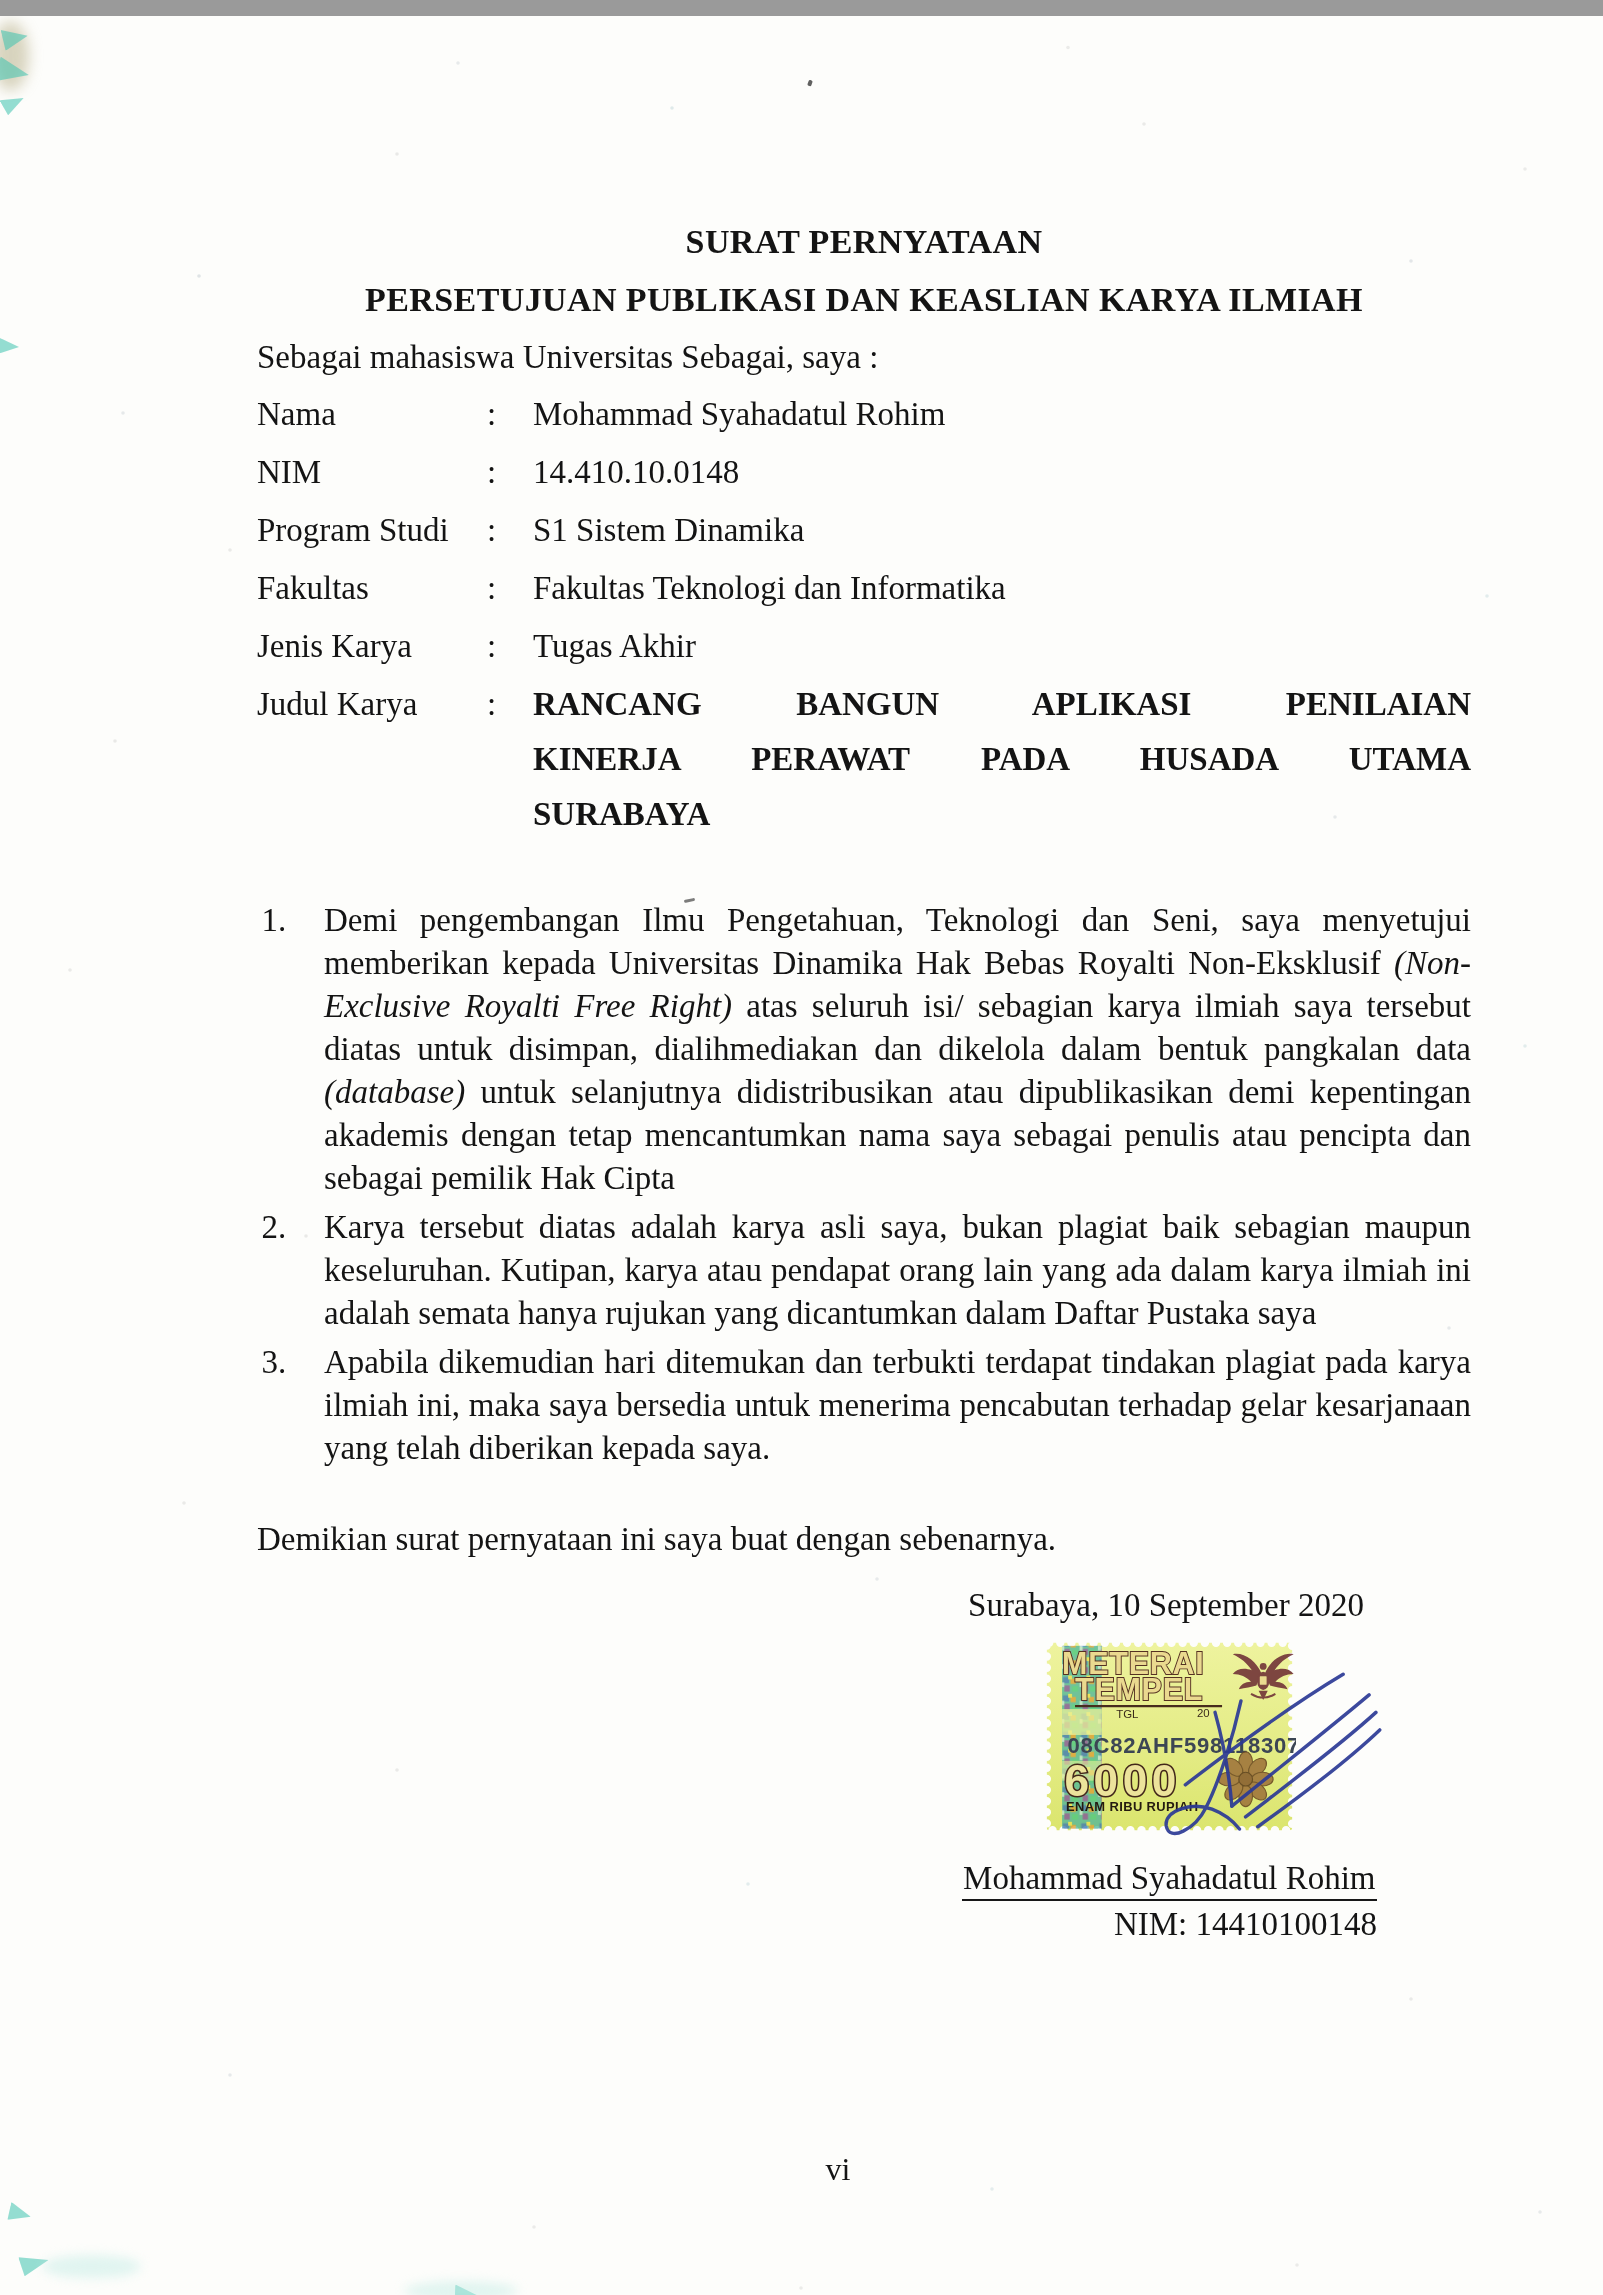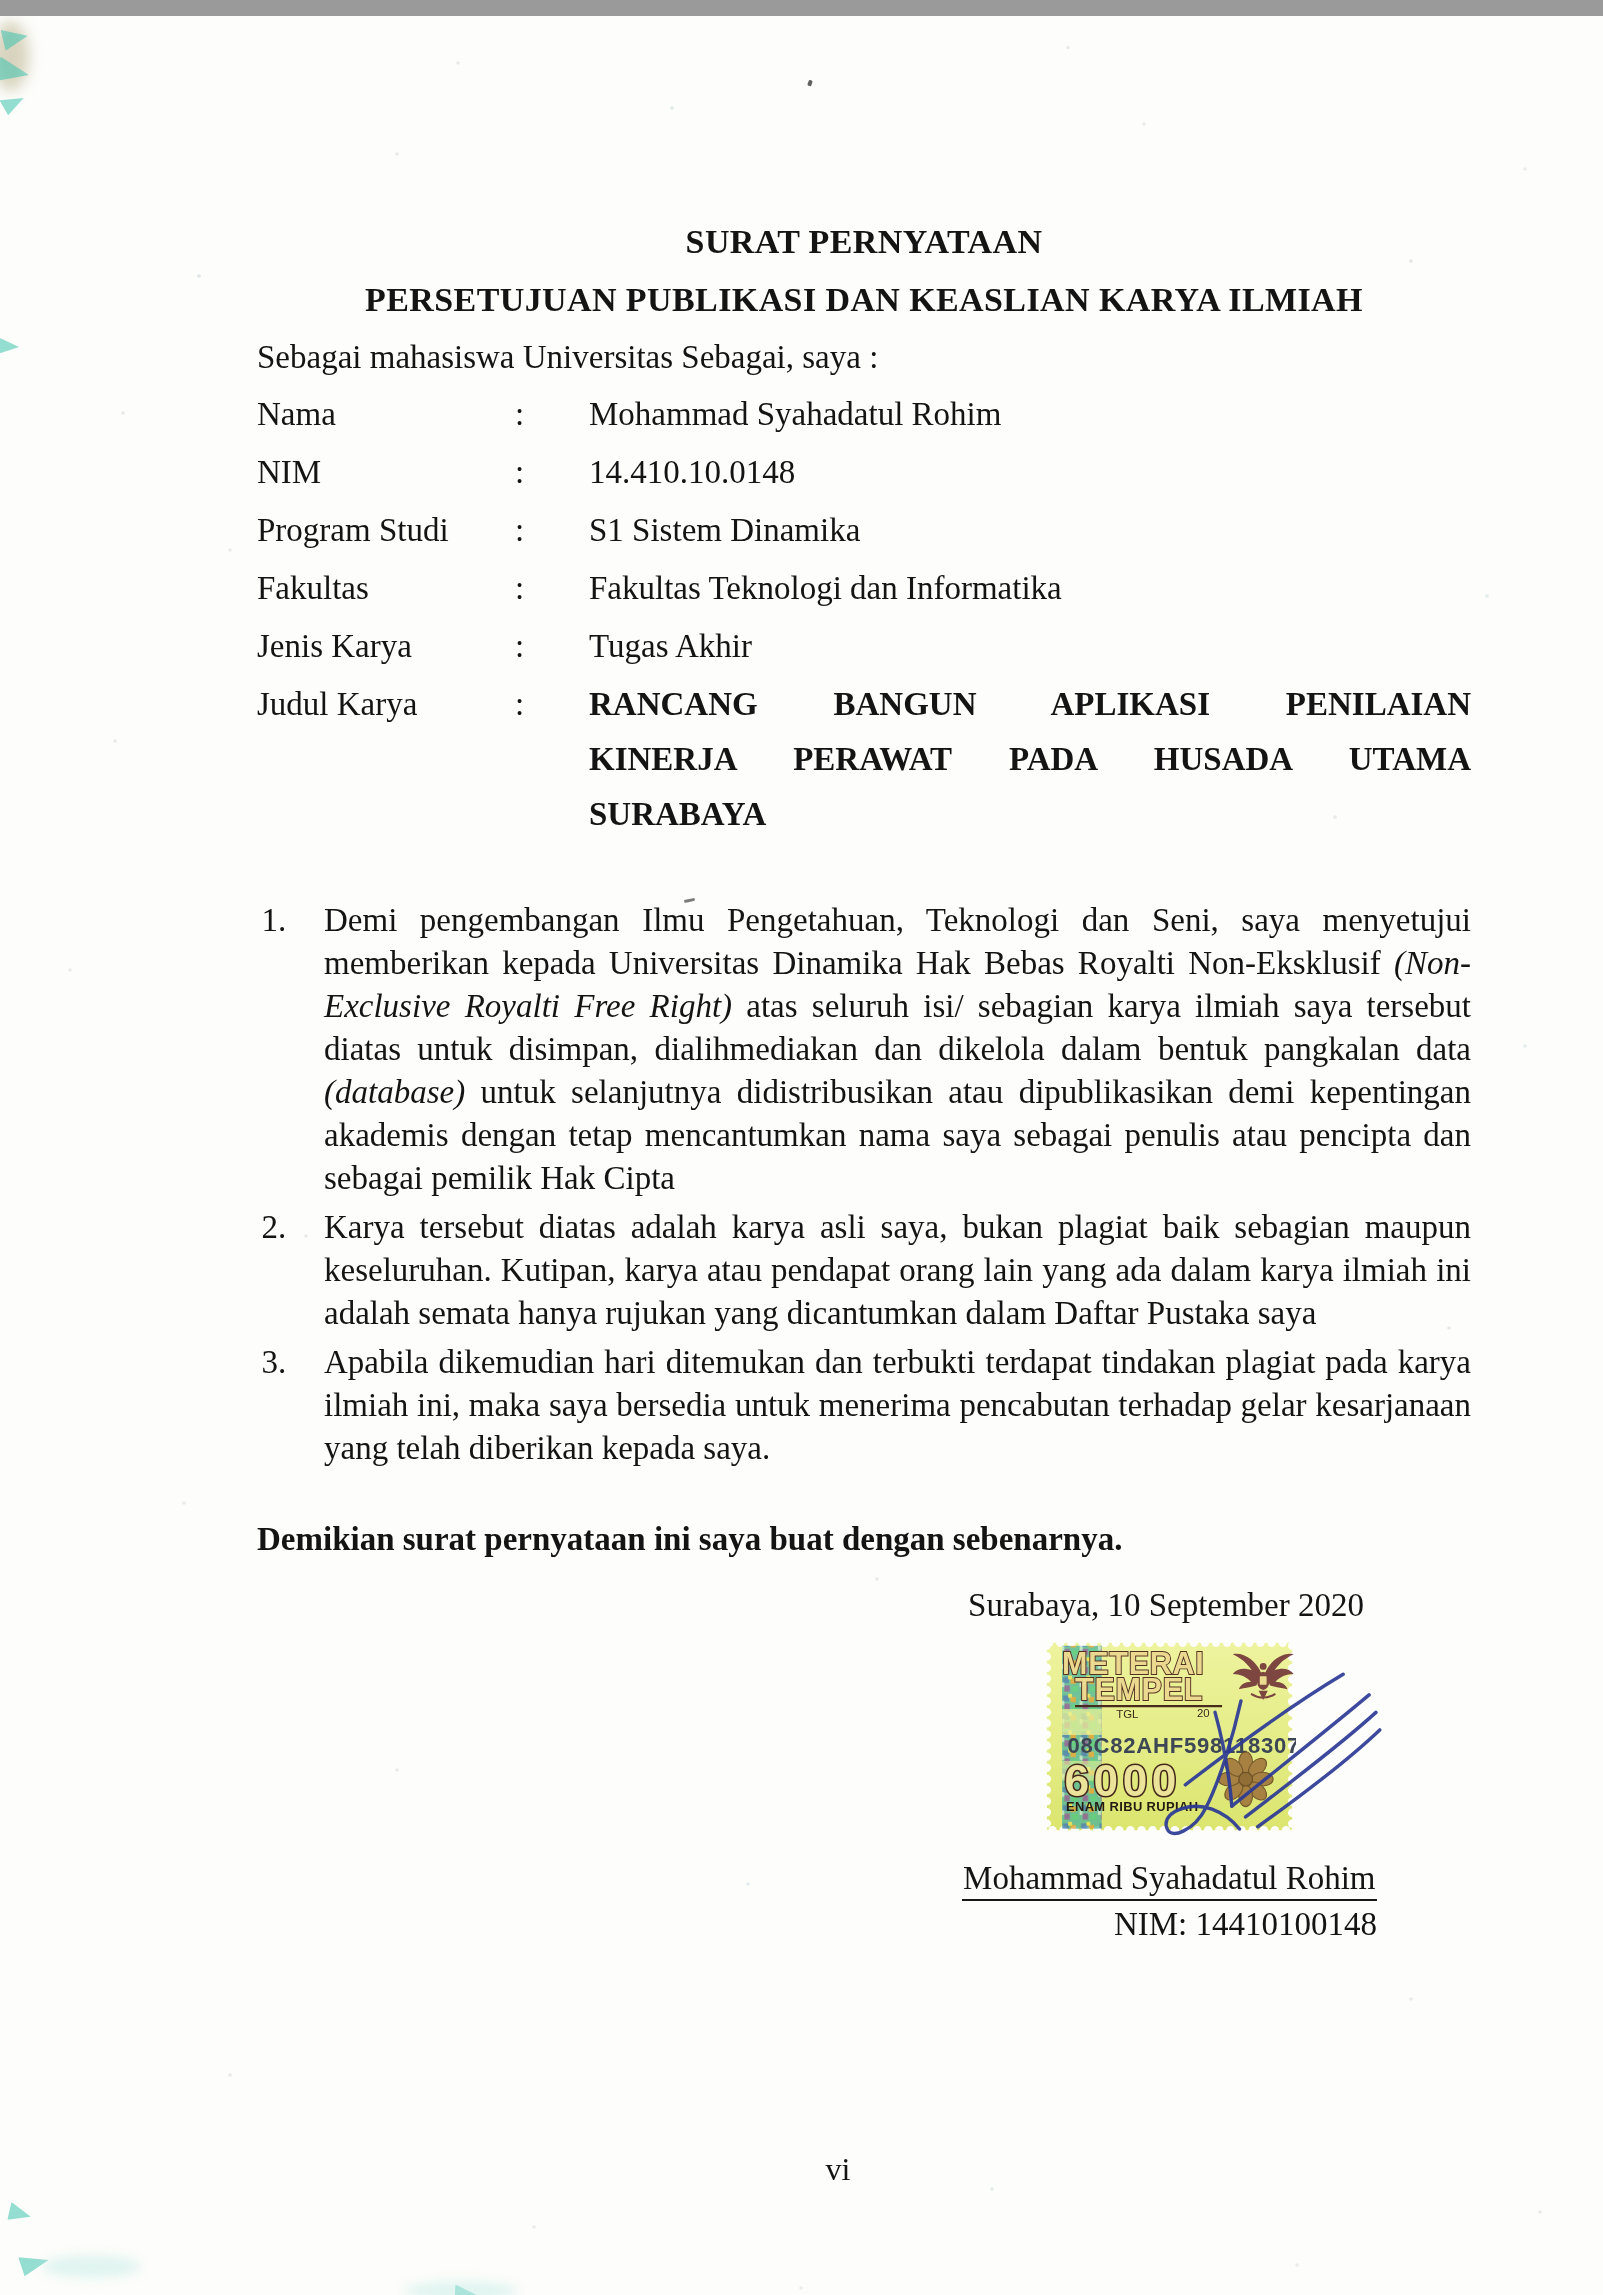--- a/index.html
+++ b/index.html
@@ -15,33 +15,33 @@
   
   .title{position:absolute;left:257px;width:1214px;text-align:center;
          font-weight:bold;font-size:34px;letter-spacing:0.4px;white-space:nowrap;}
   .title1{top:207px;}
   .title2{top:265px;}
   
   .intro{position:absolute;left:257px;top:323px;font-size:33px;}
   
   .fields{position:absolute;left:257px;top:380px;width:1214px;}
   .frow{display:grid;grid-template-columns:230px 46px 1fr;min-height:58px;
-        font-size:33px;align-items:start;gap:28px;}
+        font-size:33px;align-items:start;}
   .fvalue{white-space:nowrap;}
   .judul-wrap{width:100%;}
   .jl{font-weight:bold;height:55px;}
   .jl-j{text-align:justify;text-align-last:justify;}
   
   .statement-intro{position:absolute;left:257px;top:836px;font-size:33px;}
   .items{position:absolute;left:257px;top:883px;width:1214px;font-size:33px;}
   .item{position:relative;padding-left:67px;line-height:43px;
         text-align:justify;margin-bottom:6.1px;}
   .inum{position:absolute;left:4.6px;top:0;}
   .it{font-style:italic;}
-  .closing{position:absolute;left:257px;top:1505px;font-size:33px;font-weight:bold;}
+  .closing{position:absolute;left:257px;top:1505px;font-size:33px;}
   .date{position:absolute;top:1571px;right:239px;font-size:33px;white-space:nowrap;}
   
   .stamp{position:absolute;left:1043px;top:1623px;z-index:2;}
   .sig{position:absolute;left:1151px;top:1639px;z-index:3;pointer-events:none;}
   
   .signer{position:absolute;top:1844px;right:226px;text-align:right;font-size:33px;}
   .signer .name{display:inline-block;border-bottom:2.3px solid #181818;padding:0 1.5px 2.3px 1.5px;white-space:nowrap;}
   .signer .nim{margin-top:4.6px;white-space:nowrap;}
   
   .pagenum{position:absolute;left:232px;top:2135px;width:1212px;text-align:center;font-size:32px;}

